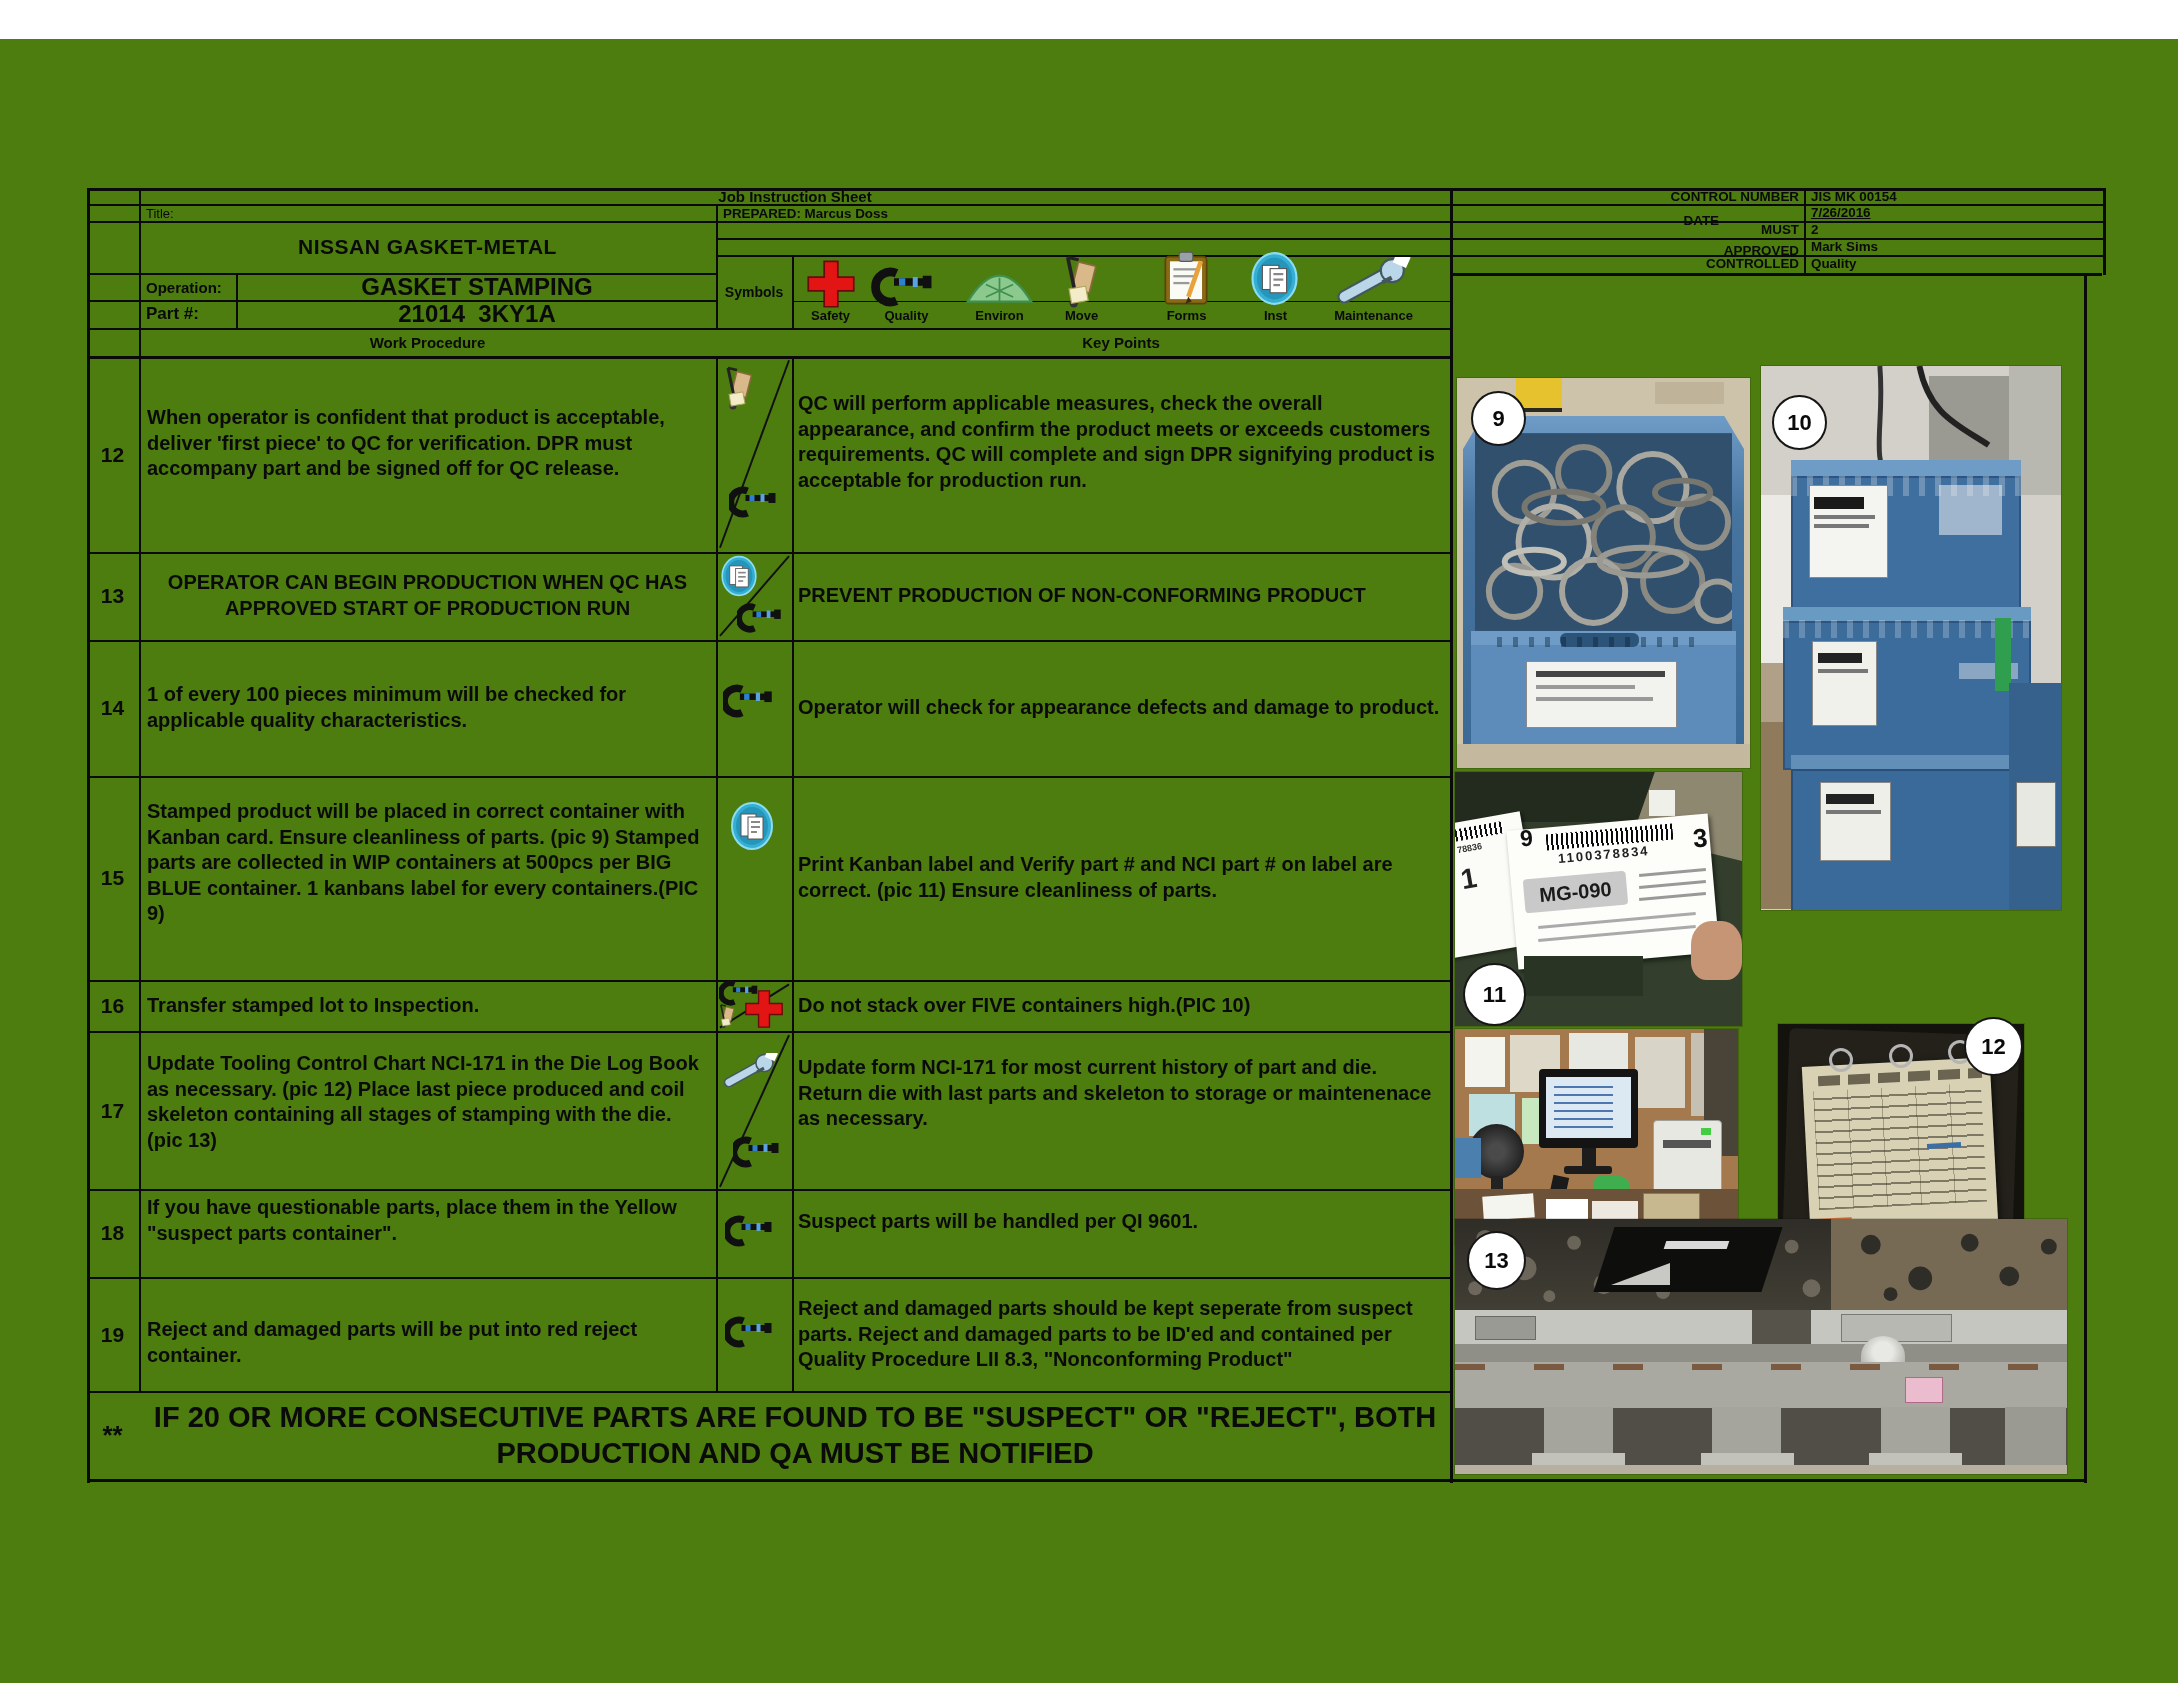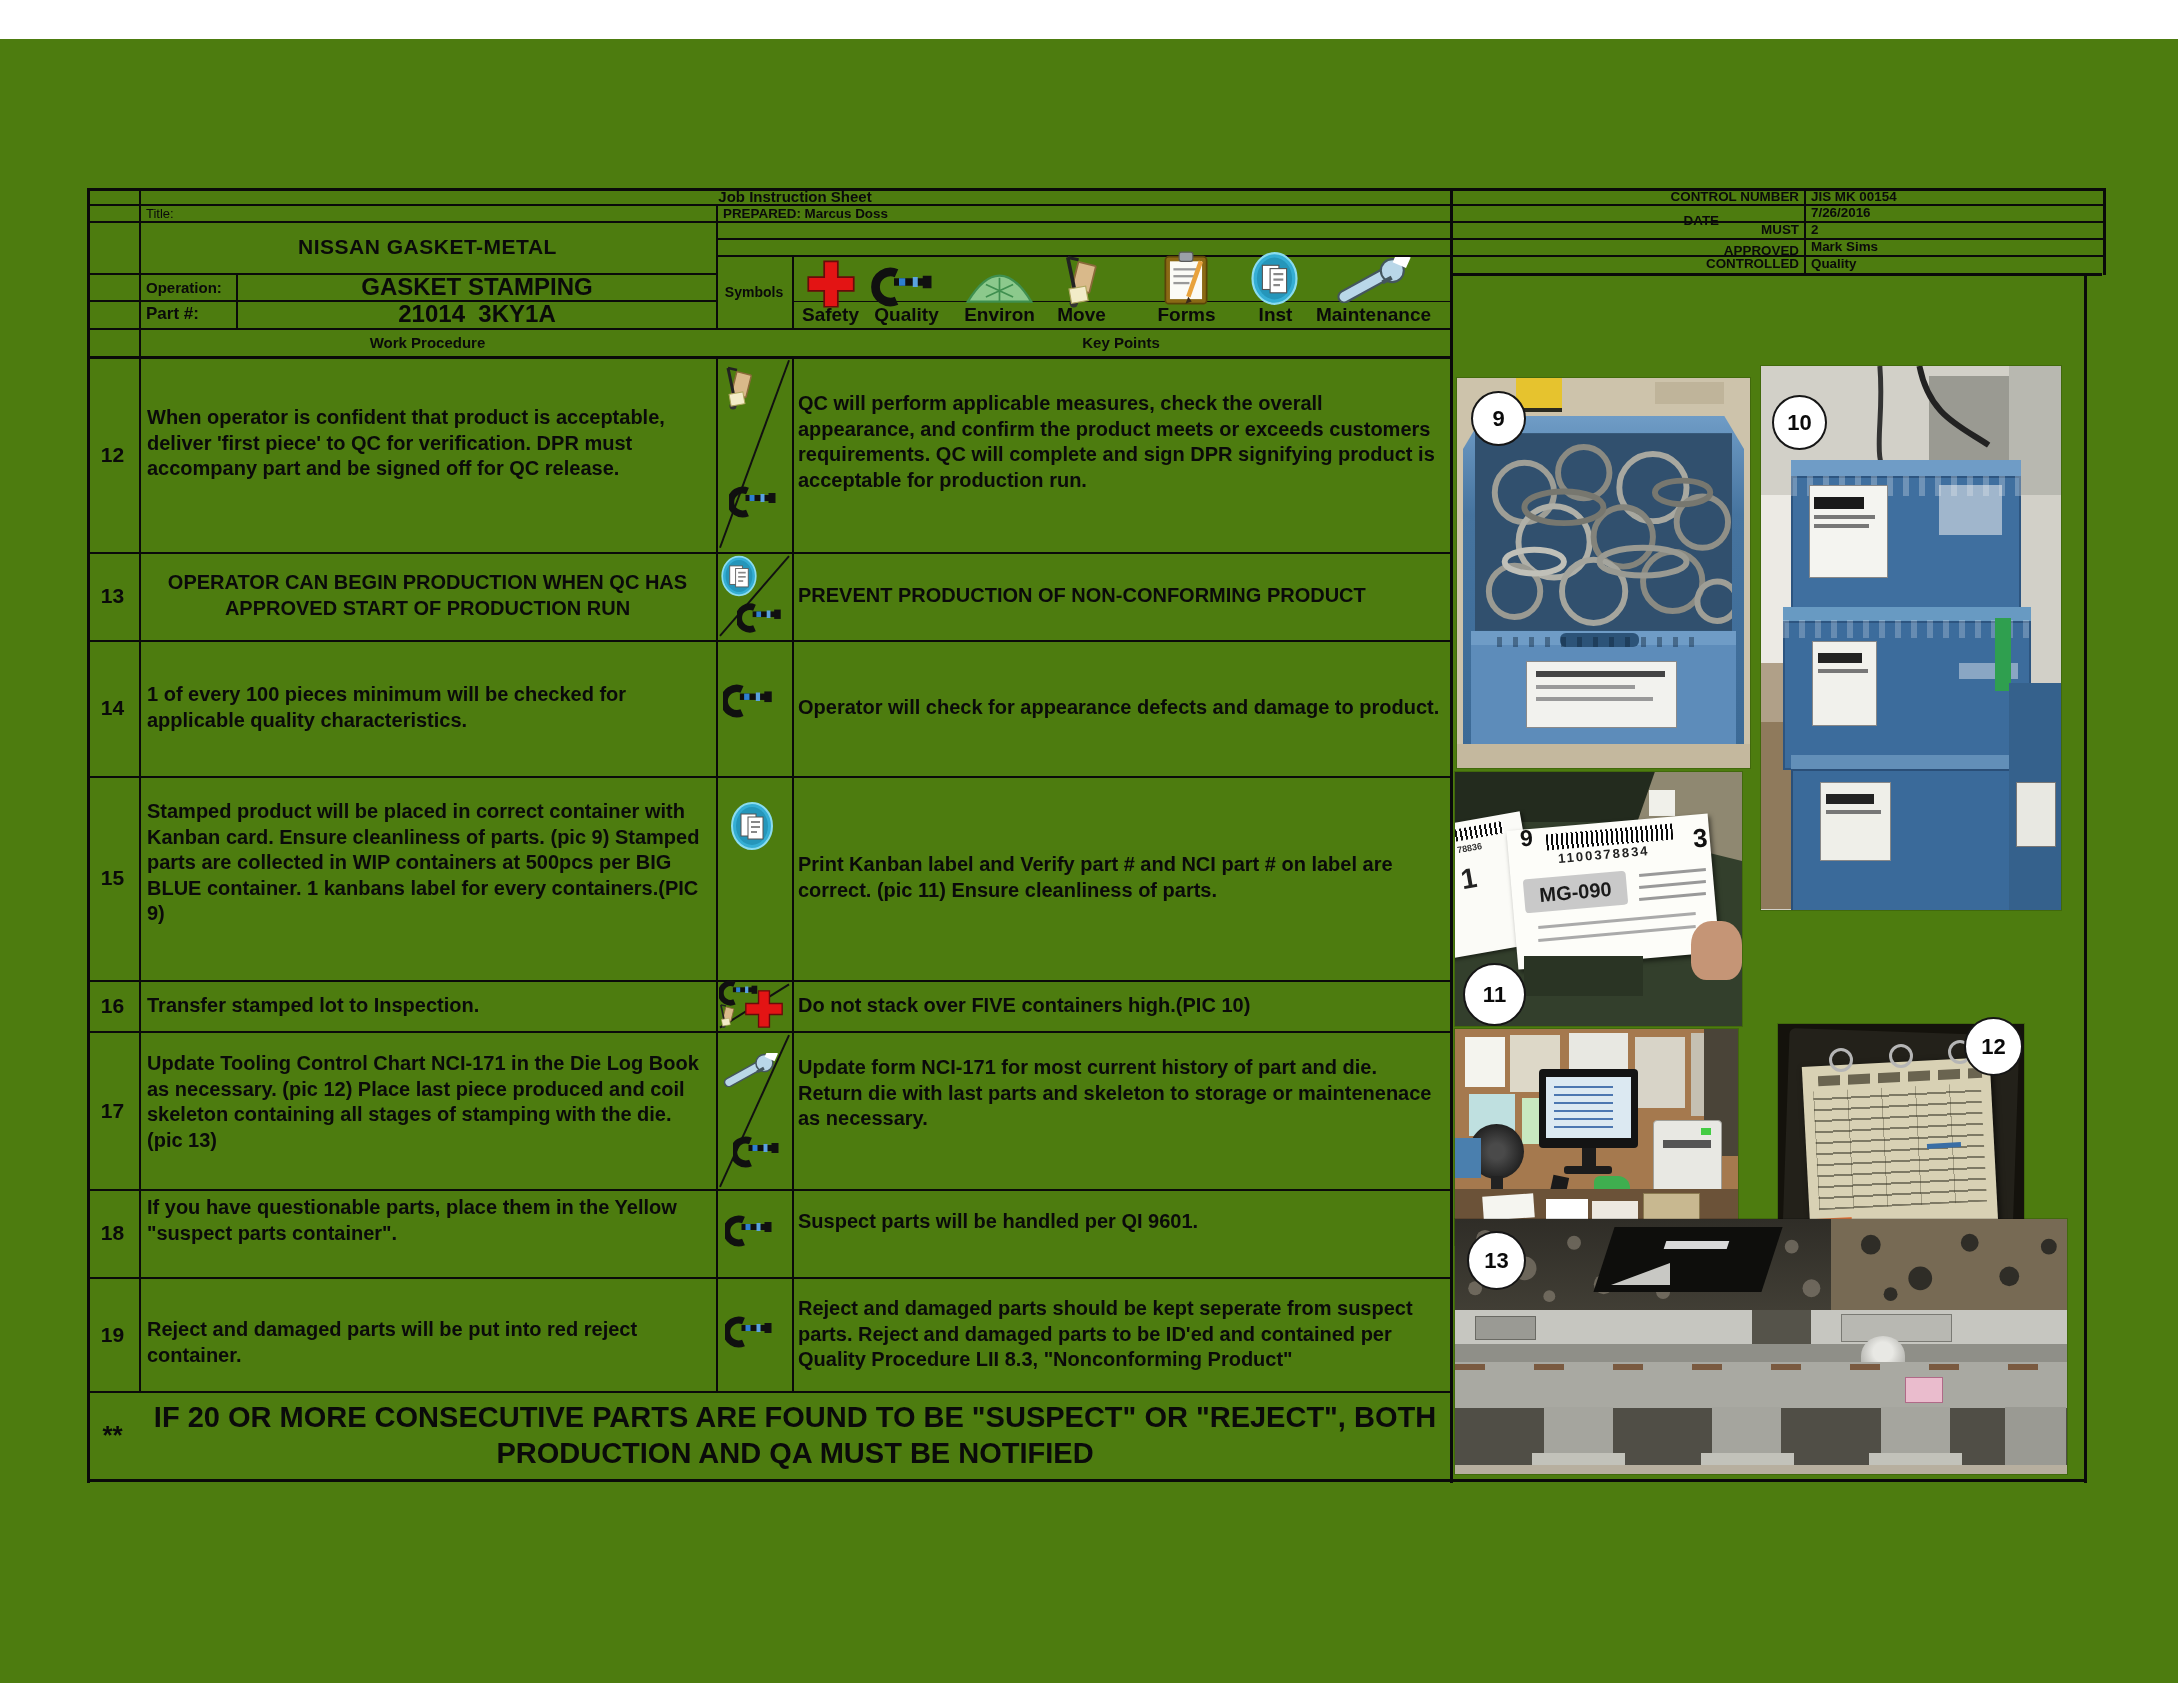--- a/index.html
+++ b/index.html
@@ -9,21 +9,21 @@
   .hl,.vl{position:absolute;background:#0a0a0a;}
   .cell{position:absolute;display:flex;}
   .c-center{align-items:center;justify-content:center;text-align:center;}
   .c-top{align-items:flex-start;}
   .c-left{justify-content:flex-start;}
   .bold{font-weight:700;}
   .proc,.kp{font-weight:700;font-size:20px;line-height:1.28;white-space:pre-line;}
   .num{font-weight:700;font-size:21px;}
   .metaL{font-weight:700;font-size:13.4px;justify-content:flex-end;align-items:center;padding-right:5px;}
   .metaV{font-weight:700;font-size:13.4px;justify-content:flex-start;align-items:center;padding-left:5px;}
-  .symlab{font-weight:700;font-size:19px;}
+  .symlab{font-weight:700;font-size:13px;}
   .ic{position:absolute;display:block;}
   .ic svg{width:100%;height:100%;display:block;}
   .diag{position:absolute;}
   .photo{position:absolute;overflow:hidden;box-shadow:0 0 0 1px rgba(0,0,0,.15);}
   .pnum{position:absolute;background:#fff;border:2px solid #161616;border-radius:50%;
         display:flex;align-items:center;justify-content:center;font-weight:700;font-size:22px;z-index:6;}
   .pel{position:absolute;}
 </style>
 </head>
 <body>
@@ -71,21 +71,21 @@
   <div class="cell c-center bold" style="left:238px;top:234px;width:478px;height:28px;font-size:24px;">GASKET STAMPING</div>
   <div class="cell c-left bold" style="left:146px;top:261px;width:87px;height:28px;font-size:17px;align-items:center;">Part #:</div>
   <div class="cell c-center bold" style="left:238px;top:261px;width:478px;height:28px;font-size:24px;white-space:pre;">21014  3KY1A</div>
   <div class="cell c-center bold" style="left:139px;top:289px;width:577px;height:28px;font-size:15px;">Work Procedure</div>
   <div class="cell c-center bold" style="left:792px;top:289px;width:658px;height:28px;font-size:15px;">Key Points</div>
   <div class="cell c-center bold" style="left:716px;top:216px;width:76px;height:73px;font-size:14px;">Symbols</div>
 
   <div class="cell metaL" style="left:1450px;top:149px;width:349px;height:17px;">CONTROL NUMBER</div>
   <div class="cell metaV" style="left:1806px;top:149px;width:295px;height:17px;">JIS MK 00154</div>
   <div class="cell metaL" style="left:1370px;top:165px;width:349px;height:32px;">DATE</div>
-  <div class="cell metaV" style="left:1806px;top:165px;width:295px;height:17px;">7/26/2016</div>
+  <div class="cell metaV" style="left:1806px;top:165px;width:295px;height:17px;text-decoration:underline;">7/26/2016</div>
   <div class="cell metaL" style="left:1450px;top:182px;width:349px;height:17px;">MUST</div>
   <div class="cell metaV" style="left:1806px;top:182px;width:295px;height:17px;">2</div>
   <div class="cell metaL" style="left:1450px;top:199px;width:349px;height:24px;">APPROVED</div>
   <div class="cell metaV" style="left:1806px;top:199px;width:295px;height:17px;">Mark Sims</div>
   <div class="cell metaL" style="left:1450px;top:216px;width:349px;height:17px;">CONTROLLED</div>
   <div class="cell metaV" style="left:1806px;top:216px;width:295px;height:17px;">Quality</div>
 
   <span class="ic" style="left:806px;top:220px;width:50px;height:50px;">
       <svg viewBox="0 0 44 44">
         <path d="M16 2h12v14h14v12h-14v14h-12v-14h-14v-12h14z" fill="#e31414" stroke="#6a0a0a" stroke-width="1.5"></path>

